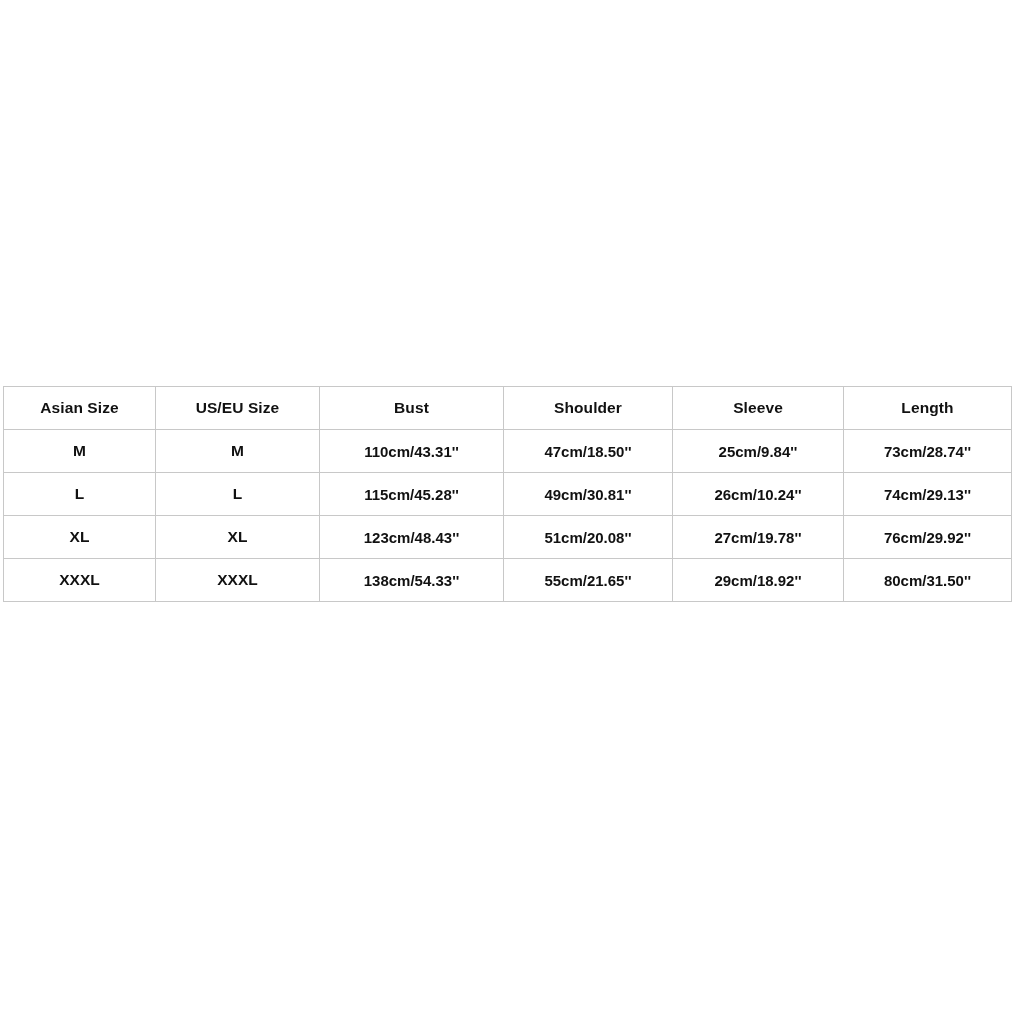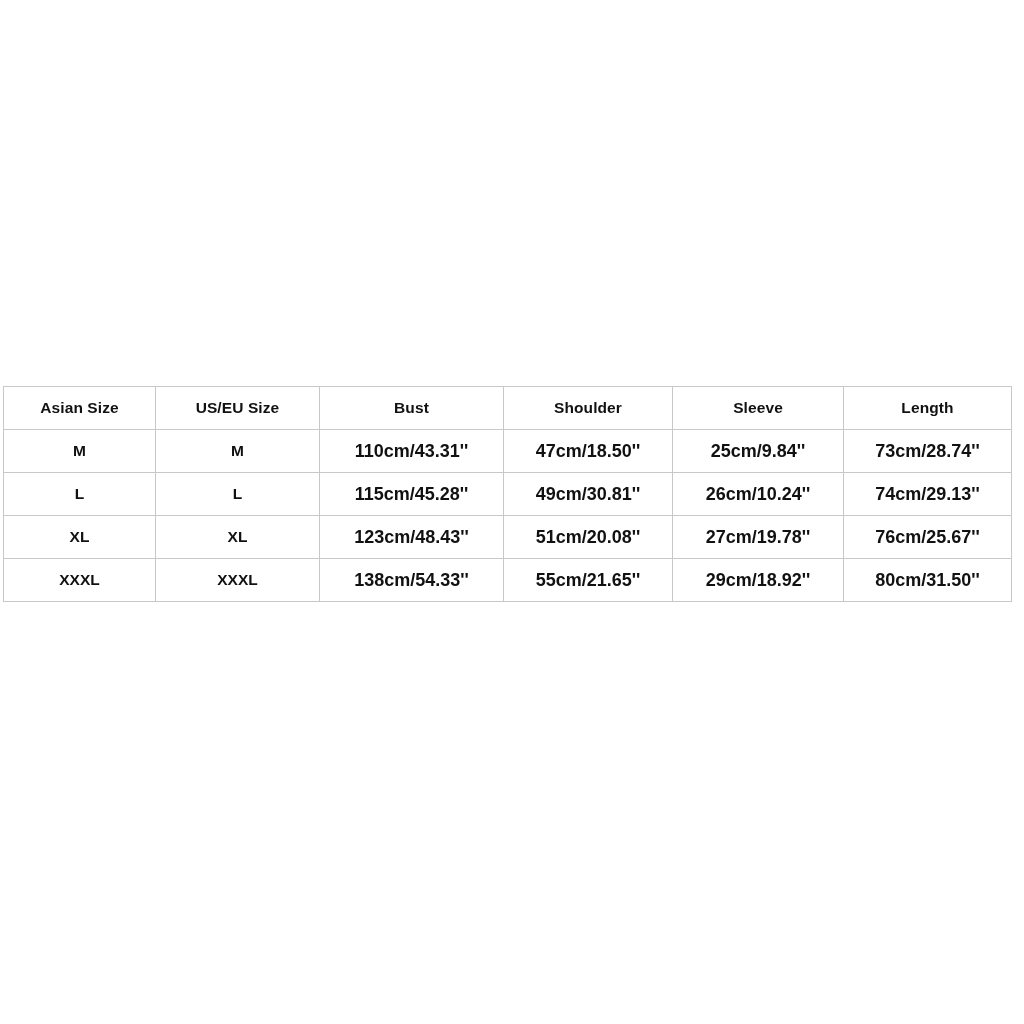--- a/index.html
+++ b/index.html
@@ -50,21 +50,21 @@
     white-space: nowrap;
     overflow: hidden;
   }
 
   table.size-chart th {
     font-size: 15.5px;
     letter-spacing: 0.1px;
   }
 
   table.size-chart td {
-    font-size: 18px;
+    font-size: 15px;
   }
 
   
   table.size-chart td.size-code {
     font-size: 15.5px;
   }
 
   
   table.size-chart {
     border: 1px solid #b4b4b4;
@@ -109,21 +109,21 @@
         <td>49cm/30.81''</td>
         <td>26cm/10.24''</td>
         <td>74cm/29.13''</td>
       </tr>
       <tr>
         <td class="size-code">XL</td>
         <td class="size-code">XL</td>
         <td>123cm/48.43''</td>
         <td>51cm/20.08''</td>
         <td>27cm/19.78''</td>
-        <td>76cm/25.67''</td>
+        <td>76cm/29.92''</td>
       </tr>
       <tr>
         <td class="size-code">XXXL</td>
         <td class="size-code">XXXL</td>
         <td>138cm/54.33''</td>
         <td>55cm/21.65''</td>
         <td>29cm/18.92''</td>
         <td>80cm/31.50''</td>
       </tr>
     </tbody>

